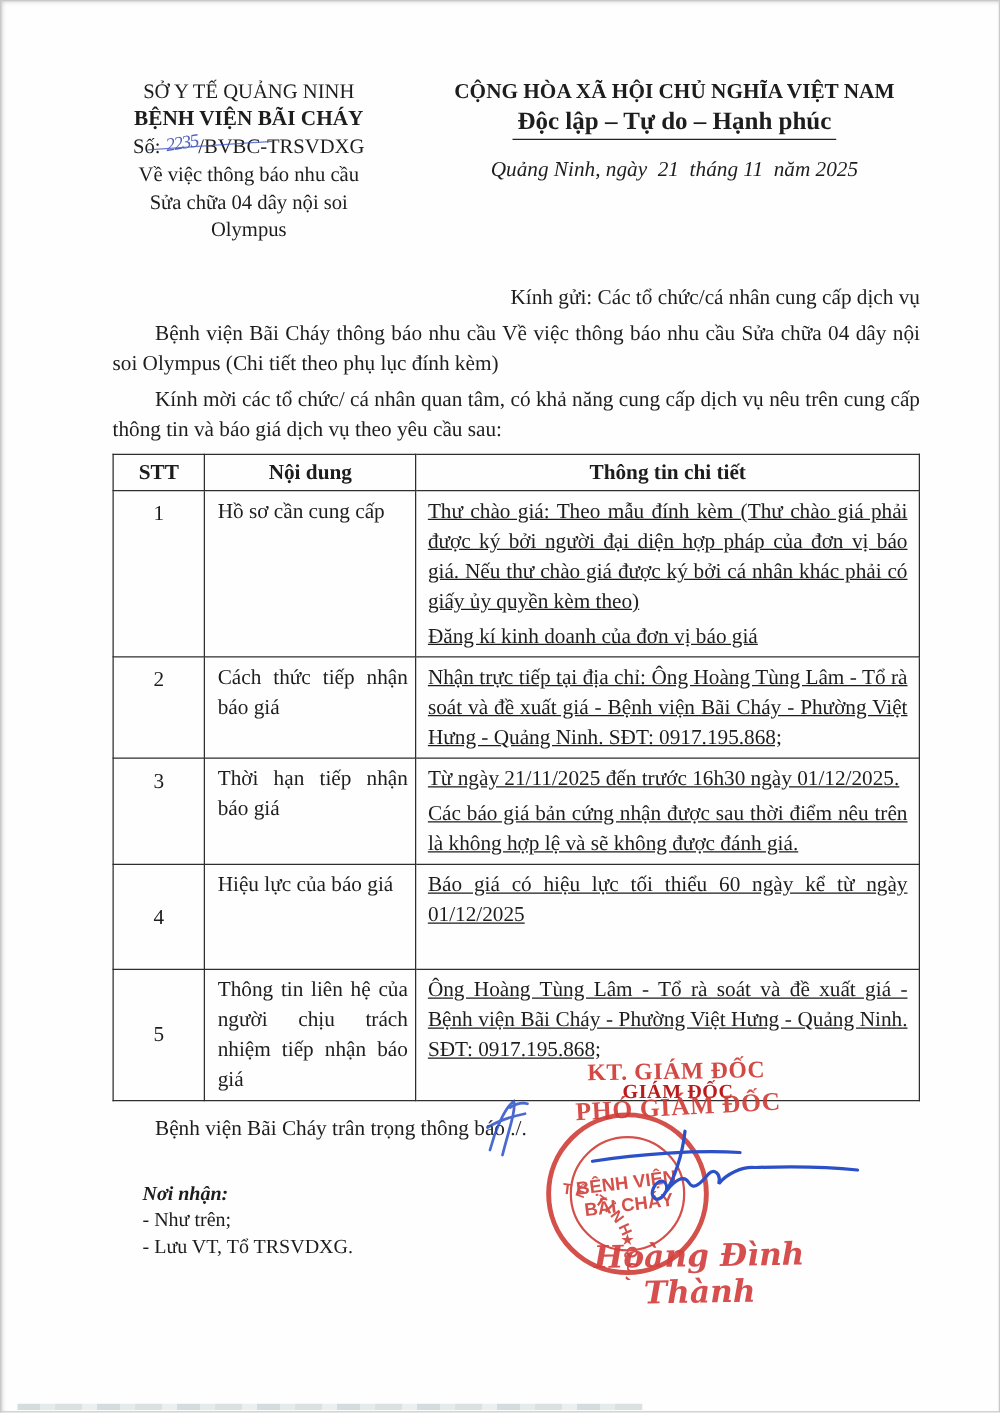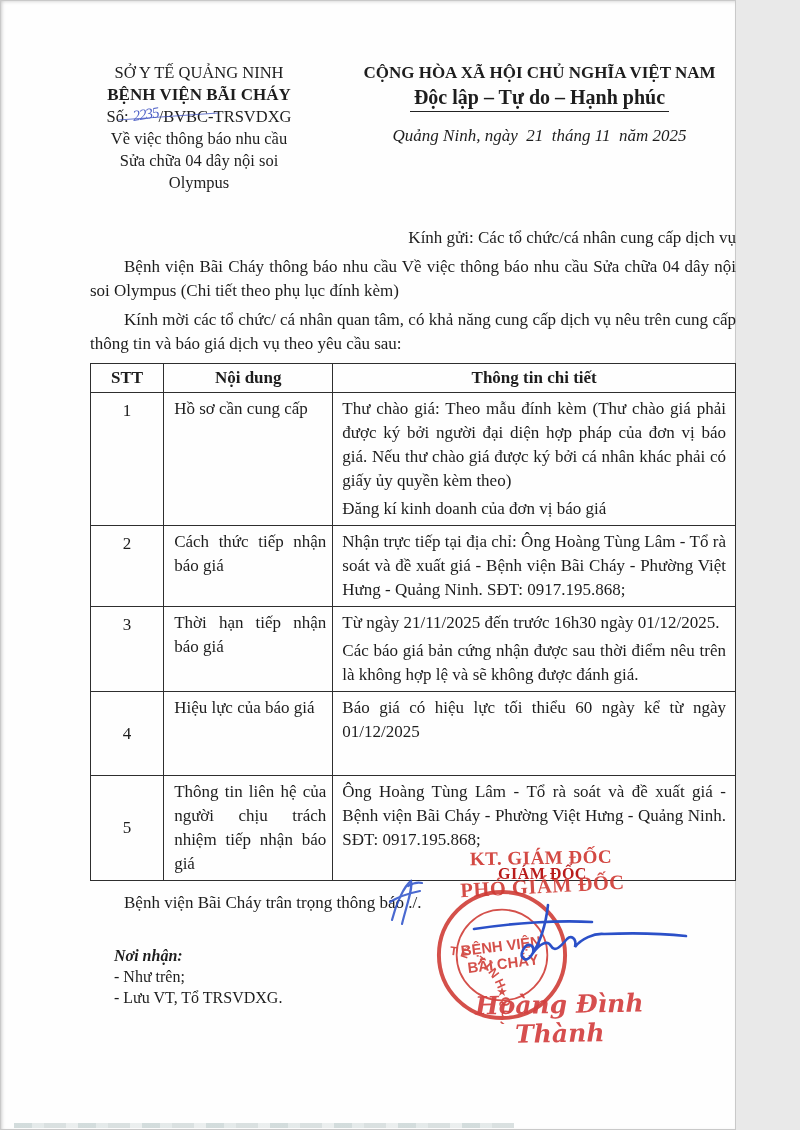--- a/index.html
+++ b/index.html
@@ -1,17 +1,17 @@
 <!DOCTYPE html>
 <html><head>
 <meta charset="utf-8">
 <style>
   html,body{margin:0;padding:0;background:#e9e9e9;}
   .page{
-    position:relative; width:736px; height:1130px; background:#fefefe;
+    position:relative; width:800px; height:1130px; background:#fefefe;
     font-family:"Liberation Serif", serif; color:#1d1d1d; overflow:hidden;
     box-shadow: inset 0 0 0 1px #c9c9c9, inset 3px 0 4px -2px #b9b9b9, inset 0 3px 4px -2px #cfcfcf;
   }
   
   .hdr-left{position:absolute; left:84px; top:62px; width:230px; text-align:center; line-height:22px; font-size:16.5px;}
   .hdr-left .org{font-weight:bold; font-size:17px;}
   .hand-num{color:#3b4fc0; font-style:italic; display:inline-block; transform:rotate(-9deg) translateY(-3px); font-size:15px; letter-spacing:-1px; opacity:.9;}
   .pen-stroke{position:absolute; left:118px; top:116px; width:100px; border-top:1.6px solid #3b4fc0; transform:rotate(-4deg); opacity:.75;}
   .hdr-right{position:absolute; left:352px; top:62px; width:375px; text-align:center;}
   .nat-title{font-weight:bold; font-size:17px; line-height:22px;}
@@ -23,21 +23,21 @@
   .para{text-align:justify; text-indent:34px; margin-top:5px;}
   
   table.doc{border-collapse:collapse; width:646px; margin-top:7px; font-size:17px;}
   table.doc td,table.doc th{border:1.7px solid #2e2e2e; line-height:24px;}
   th.hcell{font-weight:bold; text-align:center; padding:2px 20px; font-size:17px;}
   td.stt{text-align:center; padding:2px;}
   td.stt-top{vertical-align:top; padding-top:6px;}
   td.stt-mid{vertical-align:middle;}
   td.topic{vertical-align:top; text-align:justify; padding:4px 6px 4px 10px;}
   td.detail{vertical-align:top; text-align:justify; padding:4px 9px;}
-  td.detail p{margin:0 0 4px 0;}
+  td.detail p{margin:0 0 4px 0;text-decoration:underline;}
   td.detail p:last-child{margin-bottom:0;}
   .h-r1{height:118px;} .h-r2{height:70px;} .h-r3{height:80px;} .h-r4{height:84px;} .h-r5{height:75px;}
   
   .closing{margin-top:10px; text-indent:34px; position:relative;}
   .recipients{margin-top:30px; margin-left:24px; font-size:16px; line-height:21px;}
   .recipients .lbl{font-weight:bold; font-style:italic;}
   
   .stamp-kt{position:absolute; left:452px; top:847px; width:178px; text-align:center; color:#d03a34; font-weight:bold; font-size:19px; letter-spacing:.5px; transform:rotate(-1deg); opacity:.92;}
   .printed-title{position:absolute; left:498px; top:865px; width:130px; text-align:left; color:#b91c1c; font-weight:bold; font-size:16px; letter-spacing:.5px;}
   .stamp-pho{position:absolute; left:445px; top:875px; width:195px; text-align:center; color:#d03a34; font-weight:bold; font-size:20.5px; letter-spacing:.5px; transform:rotate(-3deg); opacity:.9;}

